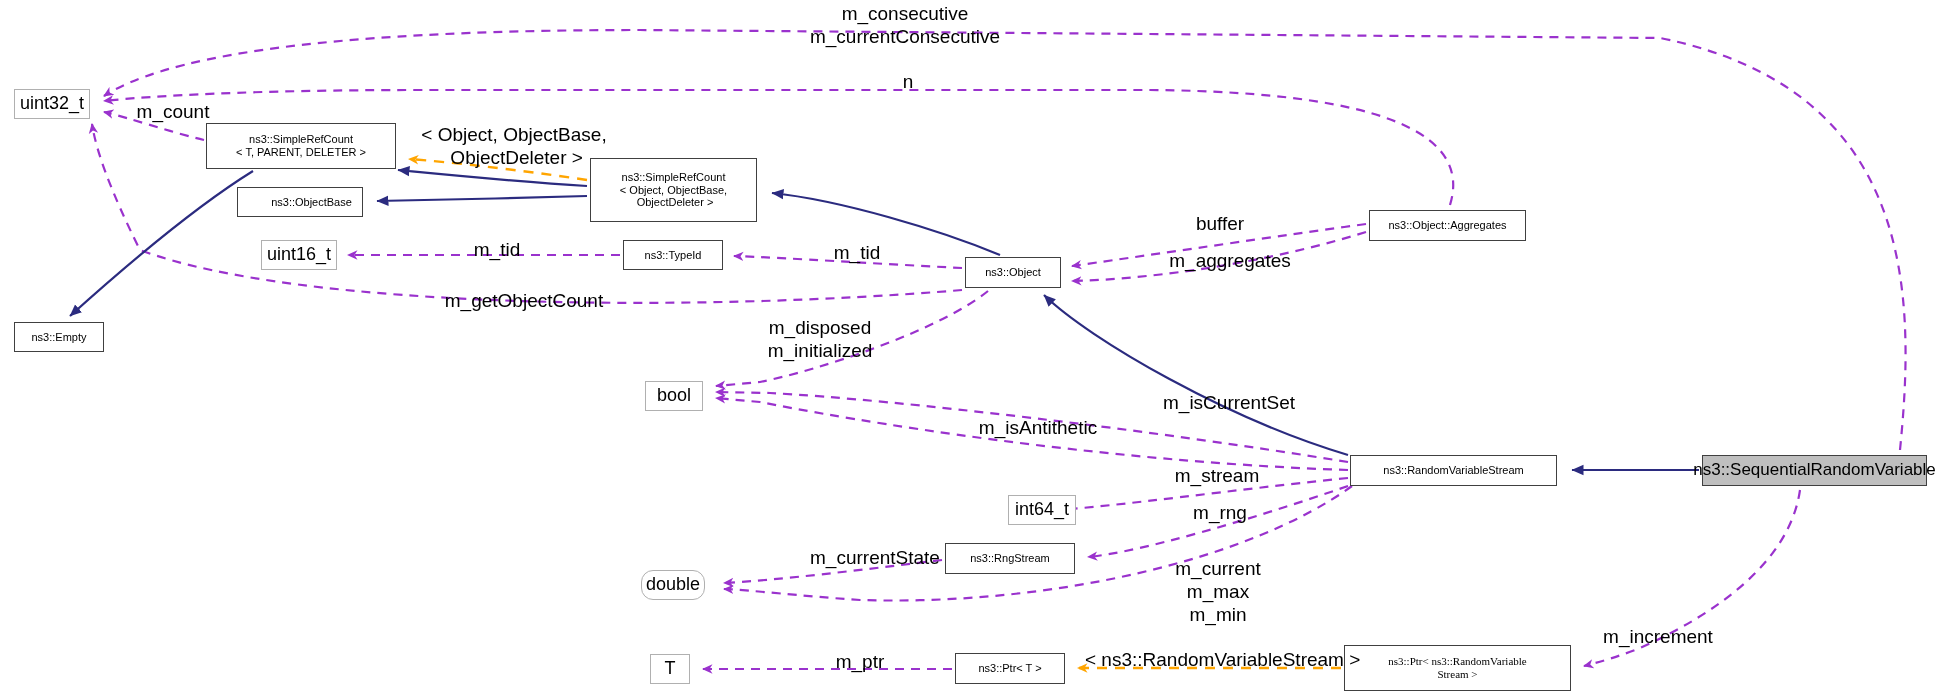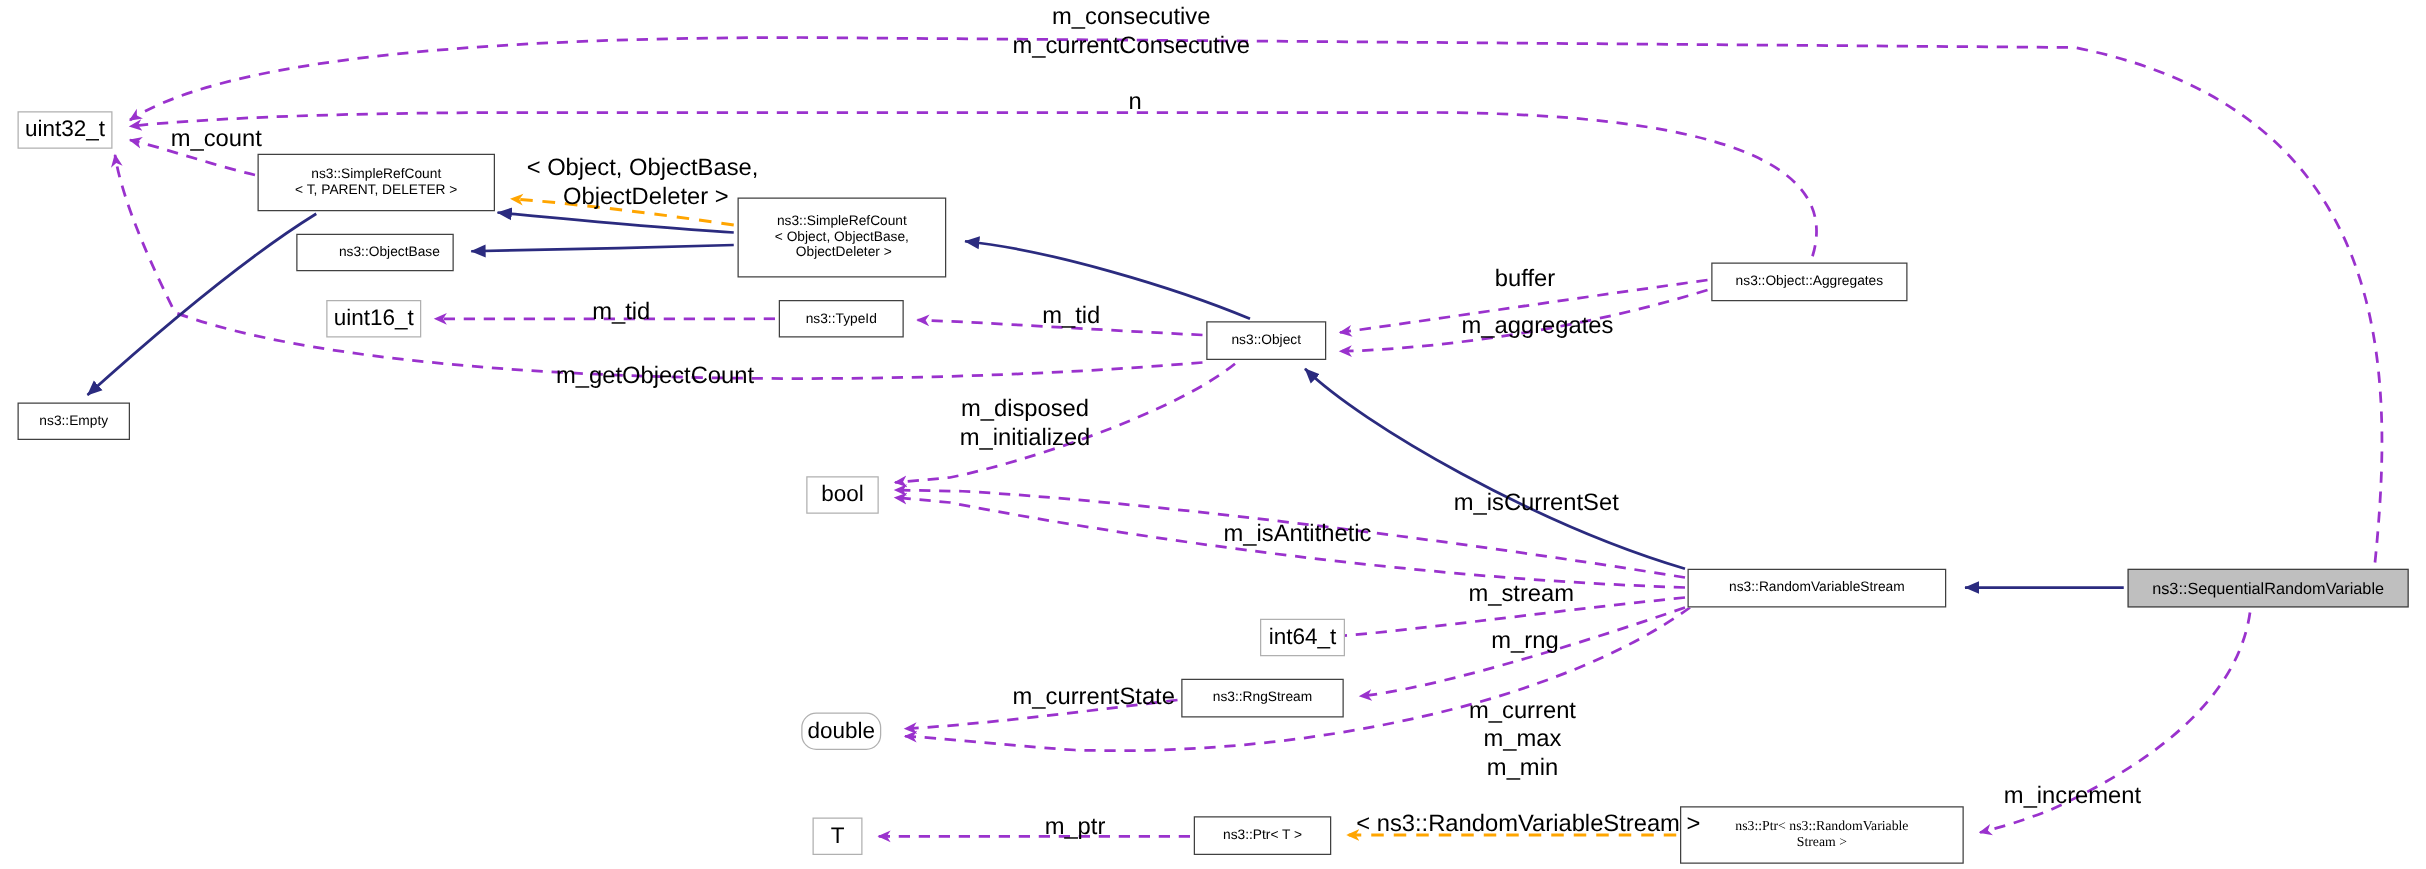--- a/index.html
+++ b/index.html
@@ -40,21 +40,21 @@
     border: 1px solid #b0b0b0;
     font-size: 18px;
   }
   .node.cls {
     border: 1.5px solid #404040;
     font-size: 11px;
   }
   .node.focus {
     border: 1.5px solid #404040;
     background: #bfbfbf;
-    font-size: 13px;
+    font-size: 17px;
   }
   .edge-label {
     position: absolute;
     font-size: 19px;
     color: #000000;
     white-space: pre;
     text-align: center;
     line-height: 1.22;
     pointer-events: none;
   }

